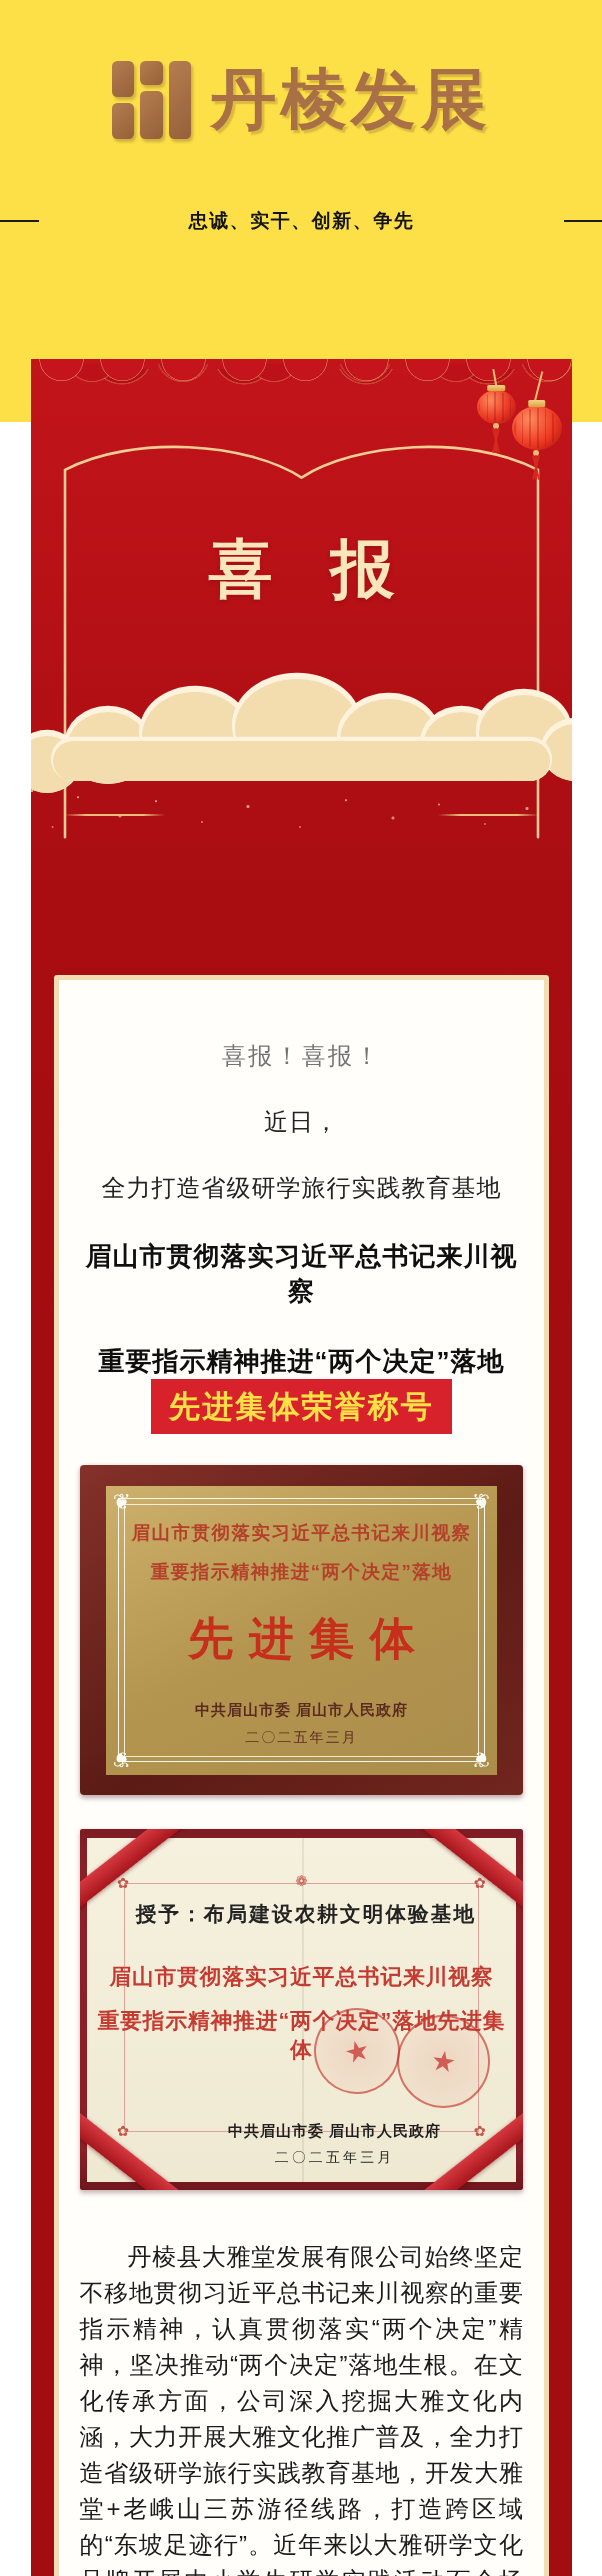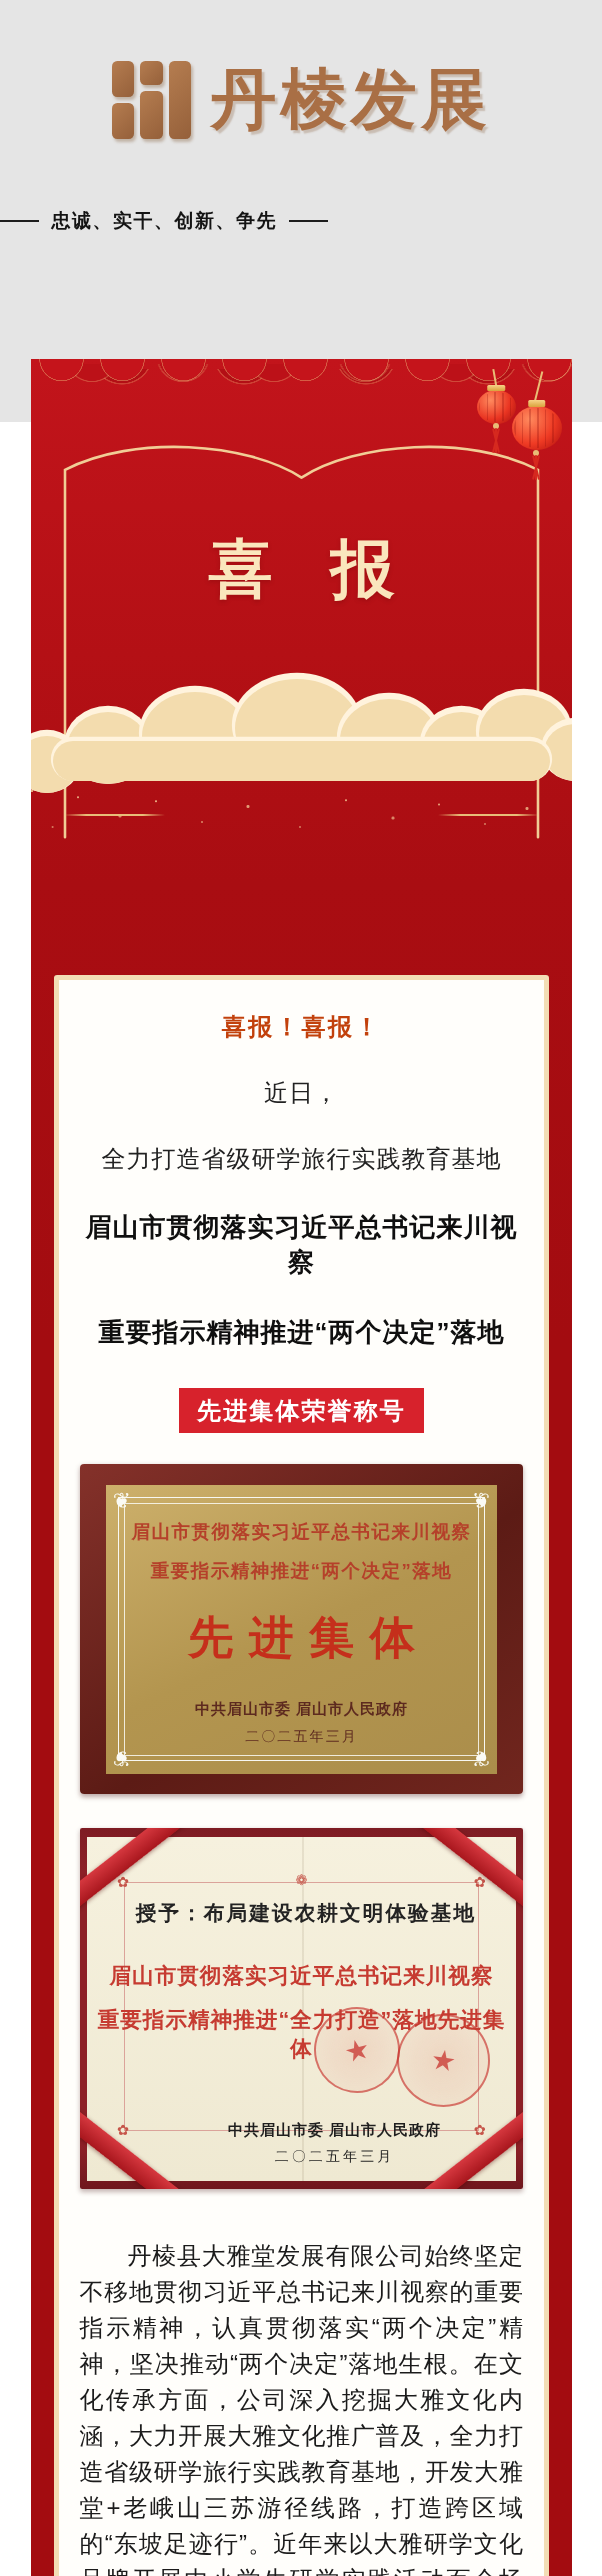--- a/index.html
+++ b/index.html
@@ -1,31 +1,31 @@
 <!DOCTYPE html>
 <html style="font-size:8.2px"><head>
 <meta charset="utf-8">
 <style>
   html,body{margin:0;padding:0;background:#ffffff;}
   #page{position:relative;width:603px;height:3900px;margin:0 auto;overflow:hidden;
         background:#ffffff;font-family:"Liberation Sans",sans-serif;}
 
   
-  .header{position:relative;height:422px;background:#e5e5e5;}
+  .header{position:relative;height:422px;background:#fde047;}
   .logo-row{position:absolute;top:61px;left:0;right:0;display:flex;align-items:center;justify-content:center;gap:20.6px;}
   .logo-mark{position:relative;width:78px;height:78px;filter:drop-shadow(2.6px 3.1px 1.5px rgba(125,85,50,.35));}
   .logo-mark i{position:absolute;background:linear-gradient(135deg,#b57d50,#95603a);border-radius:5.2px;}
   .lm-a{left:0;top:0;width:21.6px;height:36px;}
   .lm-b{left:0;top:42px;width:21.6px;height:36px;}
   .lm-c{left:28px;top:0;width:23px;height:24px;}
   .lm-d{left:28px;top:30px;width:23px;height:48px;}
   .lm-e{left:57px;top:0;width:21.6px;height:78px;}
   .logo-text{font-family:"Liberation Serif",serif;font-size:66px;line-height:1;font-weight:700;
              color:#a96f45;letter-spacing:4.1px;text-shadow:2.6px 3.1px 1.5px rgba(130,85,50,.28);}
-  .tagline-row{position:absolute;top:208px;left:0;right:0;display:flex;align-items:center;justify-content:flex-start;gap:12.4px;}
+  .tagline-row{position:absolute;top:208px;left:0;right:0;display:flex;align-items:center;justify-content:space-between;gap:12.4px;}
   .tagline-line{width:39px;height:1.5px;background:#1d1d1d;}
   .tagline-text{font-family:"Liberation Serif",serif;font-size:19px;font-weight:700;color:#141414;letter-spacing:1.5px;}
 
   
   .red-panel{position:absolute;top:359px;left:31px;width:541px;bottom:268px;
              background:linear-gradient(180deg,#c2141b 0%,#b41015 9%,#a90d12 16%,#a30c10 30%,#a30c10 100%);}
 
   
   .banner{position:relative;height:616px;overflow:hidden;}
   .scallops{position:absolute;top:0;left:0;right:0;height:92px;
@@ -78,24 +78,24 @@
       407px 13.4px 0 0 rgba(250,216,160,.7),453px 33px 0 0 rgba(250,216,160,.5),
       495px 17.5px 0 0.5px rgba(250,216,160,.7),20.6px 36px 0 0 rgba(250,216,160,.5);}
   .divider{position:absolute;top:455px;height:2.1px;width:101px;
     background:linear-gradient(90deg,rgba(240,200,140,0),#e9bd78 22%,#e9bd78 78%,rgba(240,200,140,0));}
   .divider.left{left:33px;}
   .divider.right{right:33px;}
 
   
   .card{position:relative;margin:0 23px;background:#fffefb;border:5.2px solid #f3ddb5;border-radius:3.1px;
         padding:28px 20.6px 45px;box-sizing:border-box;text-align:center;}
-  .card-headline{font-size:24px;font-weight:700;color:#c2410c;margin-top:3px;letter-spacing:2.6px;}
+  .card-headline{font-size:24px;font-weight:400;color:#737373;margin-top:32px;letter-spacing:2.6px;}
   .intro-line{font-size:24px;color:#222222;margin-top:34px;letter-spacing:1px;}
   .intro-strong{font-size:26px;font-weight:700;color:#0f0f0f;margin-top:35px;letter-spacing:1px;}
-  .badge{display:inline-block;margin-top:38px;background:#d7222c;color:#ffffff;font-size:24px;font-weight:700;
+  .badge{display:inline-block;background:#d7222c;color:#fde047;font-size:31px;font-weight:700;
          padding:6.7px 18.5px;letter-spacing:2.1px;}
 
   
   .plaque{position:relative;margin-top:31px;height:330px;border-radius:4.1px;
           background:linear-gradient(145deg,#84312a,#5c1b15 55%,#71261e);padding:20.6px 26px;box-sizing:border-box;
           box-shadow:0 2.1px 5.2px rgba(60,10,10,.35);}
   .brass{position:relative;height:100%;background:linear-gradient(155deg,#cdb06b,#b3954f 50%,#a1854672);
          background-color:#b3954f;box-sizing:border-box;padding-top:34px;}
   .brass::before{content:"";position:absolute;inset:12.4px;border:1.5px solid #f8f8f2;}
   .brass::after{content:"";position:absolute;inset:18px;border:0.5px solid rgba(250,250,245,.85);}
@@ -249,21 +249,21 @@
             <span class="fw fw-tc">❁</span>
           </div>
           <div class="seal seal1">
               <span class="seal-star">★</span>
             </div>
           <div class="seal seal2">
               <span class="seal-star">★</span>
             </div>
           <div class="cert-award">授予：布局建设农耕文明体验基地</div>
           <div class="cert-red cert-red1">眉山市贯彻落实习近平总书记来川视察</div>
-          <div class="cert-red cert-red2">重要指示精神推进“全力打造”落地先进集体</div>
+          <div class="cert-red cert-red2">重要指示精神推进“两个决定”落地先进集体</div>
           <div class="cert-issuer">中共眉山市委  眉山市人民政府</div>
           <div class="cert-date">二〇二五年三月</div>
         </div>
         <i class="ribbon rb-tl"></i>
         <i class="ribbon rb-tr"></i>
         <i class="ribbon rb-bl"></i>
         <i class="ribbon rb-br"></i>
       </div>
 
       <div class="para">丹棱县大雅堂发展有限公司始终坚定不移地贯彻习近平总书记来川视察的重要指示精神，认真贯彻落实“两个决定”精神，坚决推动“两个决定”落地生根。在文化传承方面，公司深入挖掘大雅文化内涵，大力开展大雅文化推广普及，全力打造省级研学旅行实践教育基地，开发大雅堂+老峨山三苏游径线路，打造跨区域的“东坡足迹行”。近年来以大雅研学文化品牌开展中小学生研学实践活动百余场次，约2.5万人次参加，提升大雅文化知名度。在乡村振兴方面，全力打造“蜀里安逸”消费新场景桔香稻田。以农旅融合项目为基础，布局建设农耕文明体验基地、自然研学基地等，发展鱼稻共养、研学旅游等农业新业态。截至2025年5月开展“千人百鸡稻田坝坝宴”“金秋丰收季”等亲子、研学活动30余场次，游客人数约6万人次，通过文旅产业的发展，有效带动当地村民就业增收，为乡村振兴注入了强劲动力。</div>

